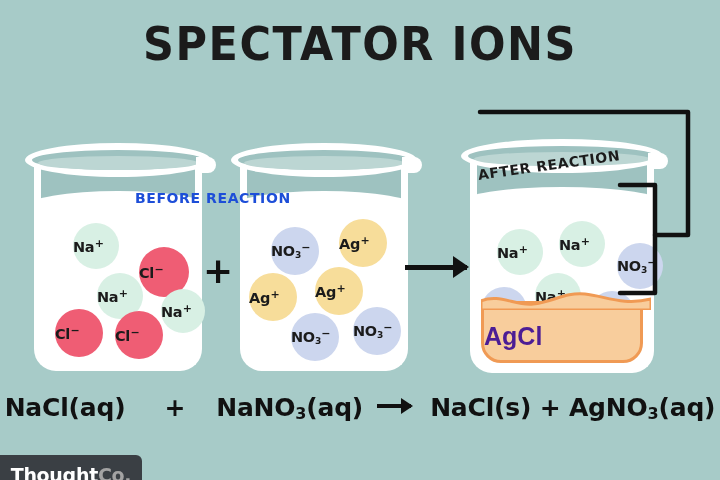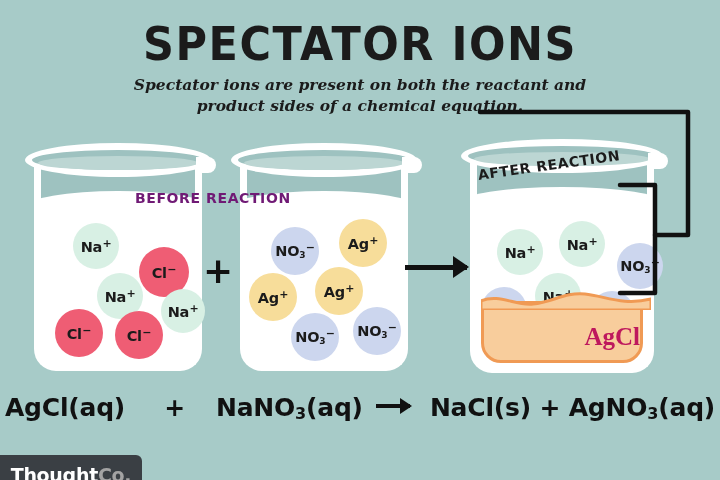--- a/index.html
+++ b/index.html
@@ -62,51 +62,51 @@
   }
   .beaker .shine{
     position:absolute;left:14%;top:56px;width:10px;height:150px;
     background:rgba(255,255,255,.9);border-radius:6px;
     transform:skewX(-3deg);
   }
 
   
   .ion{
     position:absolute;border-radius:50%;
-    display:flex;align-items:center;justify-content:center;
+    display:flex;align-items:center;justify-content:flex-start;
     font-family:"DejaVu Sans",sans-serif;
     font-size:14.5px;font-weight:700;color:#1b1b1b;
     line-height:1;white-space:nowrap;
     letter-spacing:-.3px;
   }
   .ion sub{font-size:9px;vertical-align:-2px;}
   .ion sup{font-size:11px;vertical-align:5px;margin-left:.5px;}
 
   
   .precip{
     position:absolute;left:4px;right:4px;bottom:3px;height:62px;
     background:#f8cd9c;
     border:3px solid #f09a54;
     border-radius:4px 4px 20px 20px;
     box-sizing:border-box;
   }
   .precip .wave{
     position:absolute;left:-3px;right:-3px;top:-12px;height:18px;
   }
   .precip .label{
-    position:absolute;left:0;right:0;bottom:9px;text-align:right;
-    font-family:Liberation Serif, serif;
-    font-size:25px;font-weight:700;color:#be185d;
+    position:absolute;left:0;right:0;bottom:9px;text-align:left;
+    font-family:Liberation Sans, sans-serif;
+    font-size:25px;font-weight:700;color:#4c1d95;
   }
 
   
   .before-label{
     position:absolute;left:135px;top:175px;
     font-family:"DejaVu Sans",sans-serif;
-    font-size:14px;font-weight:700;letter-spacing:.6px;color:#701a75;
+    font-size:14px;font-weight:700;letter-spacing:.6px;color:#1d4ed8;
   }
   .after-label{
     position:absolute;left:478px;top:152px;
     font-family:"DejaVu Sans",sans-serif;
     font-size:14px;font-weight:700;letter-spacing:.6px;color:#1b1b1b;
     transform:rotate(-8deg);transform-origin:left center;
   }
 
   
   .plus-op{
@@ -152,24 +152,20 @@
   }
   .logo .t1{color:#ffffff;}
   .logo .t2{color:#a3a3a3;}
 </style>
 </head>
 <body>
 
 <div id="stage">
 
   <div class="title">SPECTATOR IONS</div>
-  <div class="subtitle">
-    <span>Spectator ions are present on both the reactant and</span><br>
-    <span>product sides of a chemical equation.</span>
-  </div>
 
   <div class="beaker" id="beaker1" style="left:34px;top:128px;width:168px;height:232px;">
     <div class="body">
       <div class="headspace"></div>
       <div class="shine"></div>
       <div class="ion-layer" style="position:absolute;left:0;top:0;right:0;bottom:0;">
           <div class="ion" style="left: 32px; top: 62px; width: 46px; height: 46px; background: rgb(216, 240, 228);">
             <span>Na<sup>+</sup></span>
           </div>
           <div class="ion" style="left: 98px; top: 86px; width: 50px; height: 50px; background: rgb(239, 93, 116);">
@@ -273,21 +269,21 @@
   <div class="after-label">AFTER REACTION</div>
 
   <svg class="connector" viewBox="0 0 720 480">
 
     <path d="M480,97 L688,97 L688,220 L655,220" fill="none" stroke="#111111" stroke-width="4.5" stroke-linecap="round" stroke-linejoin="round"></path>
 
     <path d="M620,170 L655,170 L655,278 L620,278" fill="none" stroke="#111111" stroke-width="4.5" stroke-linecap="round" stroke-linejoin="round"></path>
   </svg>
 
   <div class="equation">
-    <span>AgCl(aq)</span>
+    <span>NaCl(aq)</span>
     <span style="display:inline-block;width:22px;"></span>
     <span>+</span>
     <span style="display:inline-block;width:14px;"></span>
     <span><span>NaNO</span><sub>3</sub><span>(aq)</span></span>
     <span class="eq-arrow"><i></i></span>
     <span>NaCl(s)</span>
     <span>+</span>
     <span><span>AgNO</span><sub>3</sub><span>(aq)</span></span>
   </div>
 

